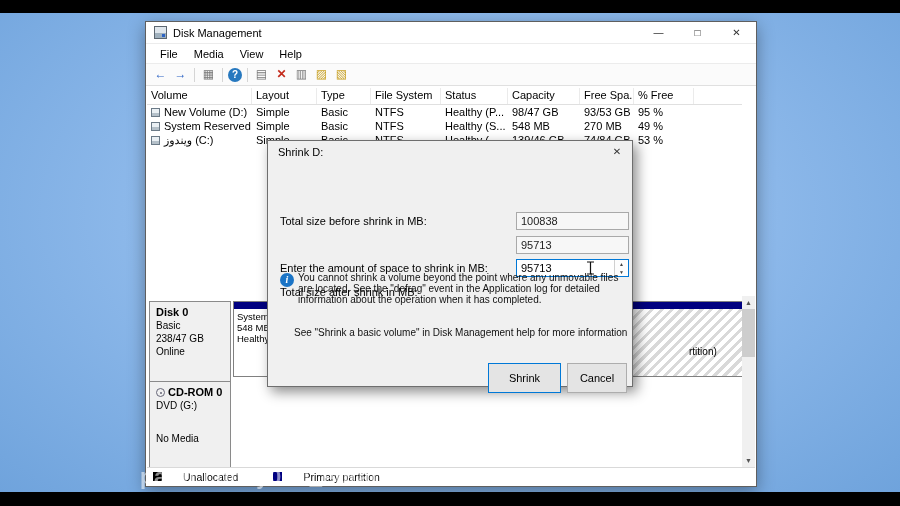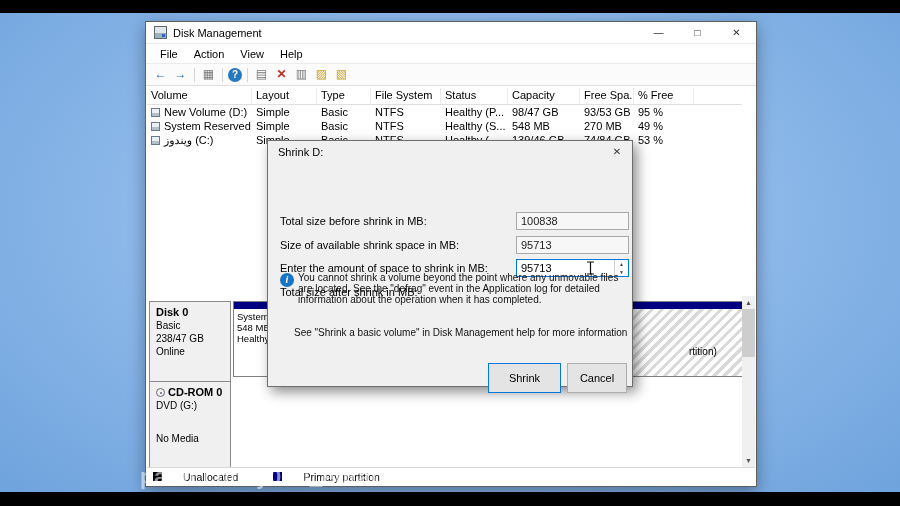--- a/index.html
+++ b/index.html
@@ -129,21 +129,21 @@
     <span class="wtitle">Disk Management</span>
     <span class="wctrls">
       <span class="wctrl">—</span>
       <span class="wctrl">□</span>
       <span class="wctrl">✕</span>
     </span>
   </div>
 
   <div class="menubar">
     <span class="menuitem">File</span>
-    <span class="menuitem">Action</span>
+    <span class="menuitem">Media</span>
     <span class="menuitem">View</span>
     <span class="menuitem">Help</span>
   </div>
 
   <div class="toolbar">
     <span class="tbicon ic-back">←</span>
     <span class="tbicon ic-forward">→</span>
     <span class="tbsep"></span>
     <span class="tbicon">▦</span>
     <span class="tbsep"></span>
@@ -264,21 +264,20 @@
   <div class="dtitlebar">
     <span class="dtitle">Shrink D:</span>
     <span class="dclose">✕</span>
   </div>
 
   <div class="drow r0">
     <span class="dlabel">Total size before shrink in MB:</span>
     <span class="dval">100838</span>
   </div>
   <div class="drow r1">
-    <span class="dlabel">Size of available shrink space in MB:</span>
     <span class="dval">95713</span>
   </div>
   <div class="drow r2">
     <span class="dlabel">Enter the amount of space to shrink in MB:</span>
     <span class="spinbox">
       <input class="spininput" type="text" value="95713" style="">
       <span class="spinbtns">
         <span class="spinbtn">▲</span>
         <span class="spinbtn">▼</span>
       </span>

